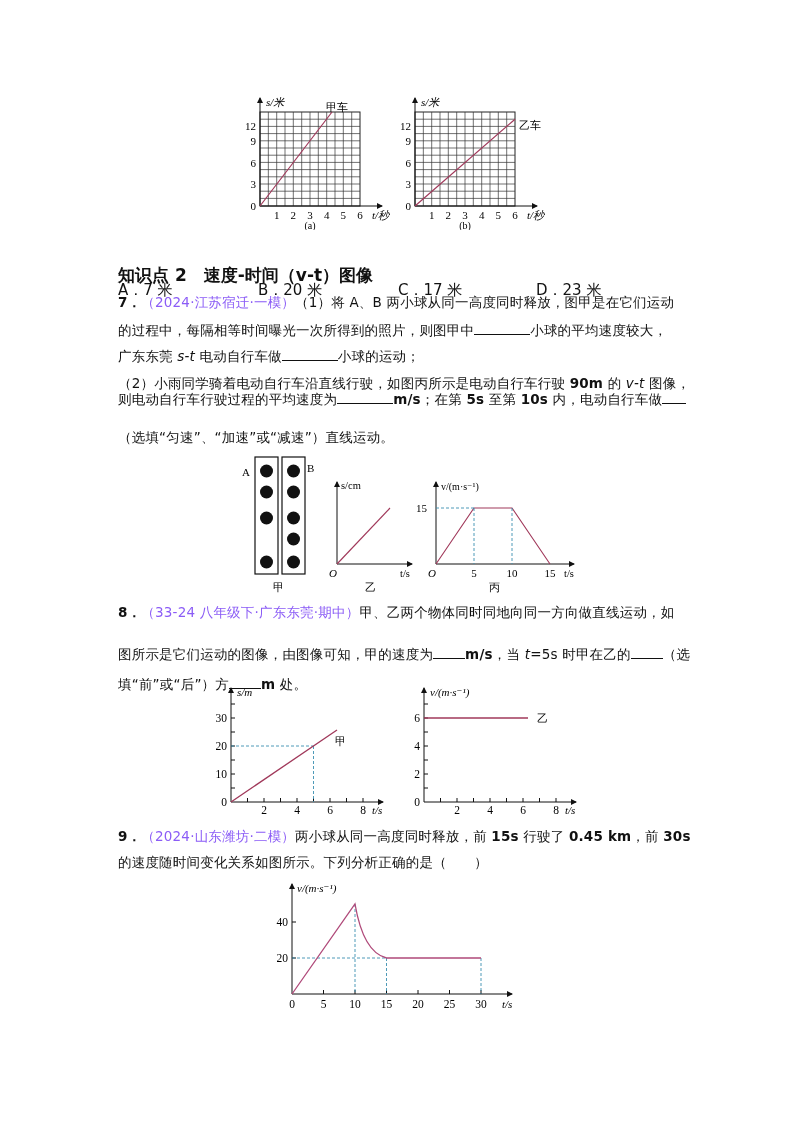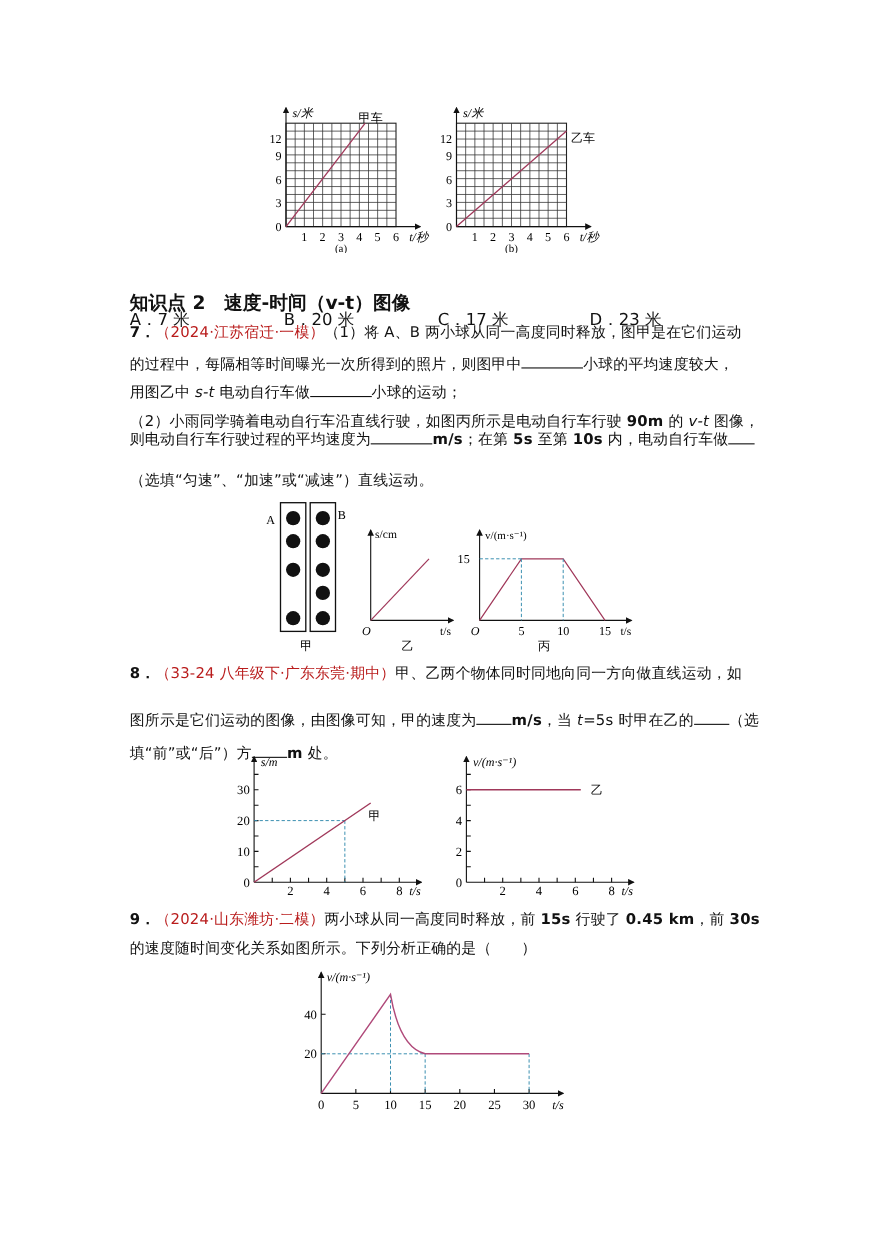--- a/index.html
+++ b/index.html
@@ -1,20 +1,20 @@
 <!DOCTYPE html>
 <html><head>
 <meta charset="utf-8">
 <style>
   html, body { margin: 0; padding: 0; background: #ffffff; }
   body { width: 794px; height: 1123px; position: relative; overflow: hidden;
          font-family: "DejaVu Sans", "Liberation Sans", sans-serif; color: #111; }
   .abs { position: absolute; }
   .line { position: absolute; left: 118px; font-size: 13.5px; line-height: 20px; white-space: nowrap; letter-spacing: 0.2px; }
-  .src { color: #b91c1c; }
+  .src { color: #8b5cf6; }
   .bold { font-weight: bold; }
   .blank { display: inline-block; border-bottom: 1px solid #111; height: 14px; vertical-align: baseline; }
   .opt { position: absolute; top: 238px; font-size: 15px; margin-top: 43px; }
   .sec-title { position: absolute; left: 118px; top: 264px; font-size: 17px; font-weight: bold; }
   svg text { font-family: "Liberation Serif", "DejaVu Serif", serif; }
 </style>
 </head>
 <body>
 
 <svg class="abs" style="left:235px;top:92px" width="330" height="138" viewBox="0 0 330 138">
@@ -134,21 +134,21 @@
 
 <div class="sec-title">知识点 2　速度-时间（v-t）图像</div>
 
 <div class="line" style="top:292px">
   <span class="bold">7．</span><span class="src">（2024·江苏宿迁·一模）</span><span>（1）将 A、B 两小球从同一高度同时释放，图甲是在它们运动</span>
 </div>
 <div class="line" style="top:320px">
   <span>的过程中，每隔相等时间曝光一次所得到的照片，则图甲中</span><span class="blank" style="width:56px"></span><span>小球的平均速度较大，</span>
 </div>
 <div class="line" style="top:346px">
-  <span>用图乙中 </span><i>s-t</i><span> 电动自行车做</span><span class="blank" style="width:56px"></span><span>小球的运动；</span>
+  <span>广东东莞 </span><i>s-t</i><span> 电动自行车做</span><span class="blank" style="width:56px"></span><span>小球的运动；</span>
 </div>
 <div class="line" style="top:373px">
   <span>（2）小雨同学骑着电动自行车沿直线行驶，如图丙所示是电动自行车行驶 </span><span class="bold">90m</span><span> 的 </span><i>v-t</i><span> 图像，</span>
 </div>
 <div class="line" style="top:389px">
   <span>则电动自行车行驶过程的平均速度为</span><span class="blank" style="width:56px"></span><span class="bold">m/s</span><span>；在第 </span><span class="bold">5s</span><span> 至第 </span><span class="bold">10s</span><span> 内，电动自行车做</span><span class="blank" style="width:24px"></span>
 </div>
 <div class="line" style="top:427px">（选填“匀速”、“加速”或“减速”）直线运动。</div>
 
 <svg class="abs" style="left:230px;top:452px" width="350" height="145" viewBox="0 0 350 145">

